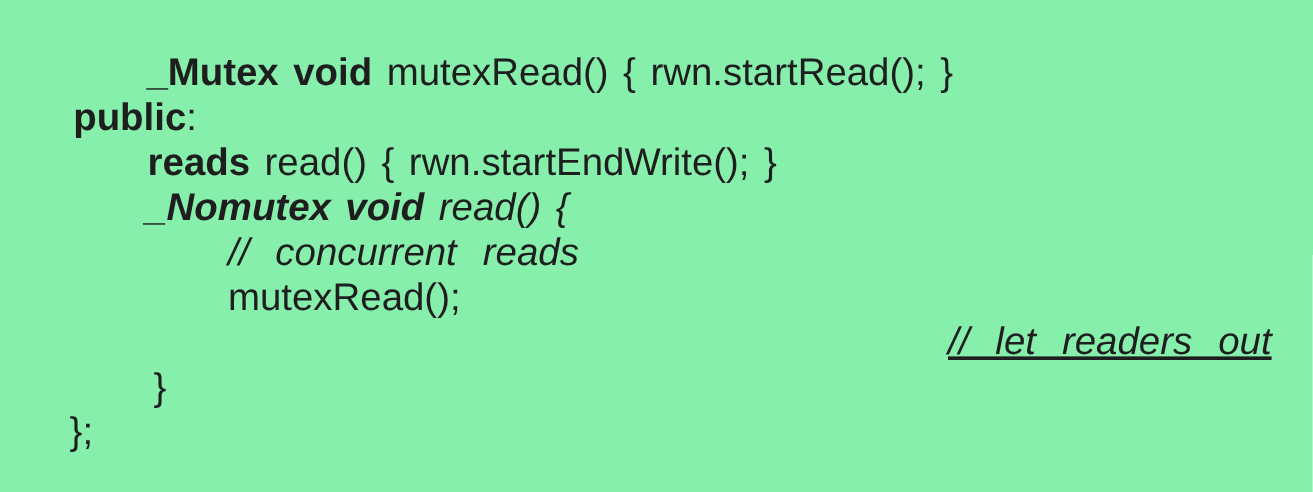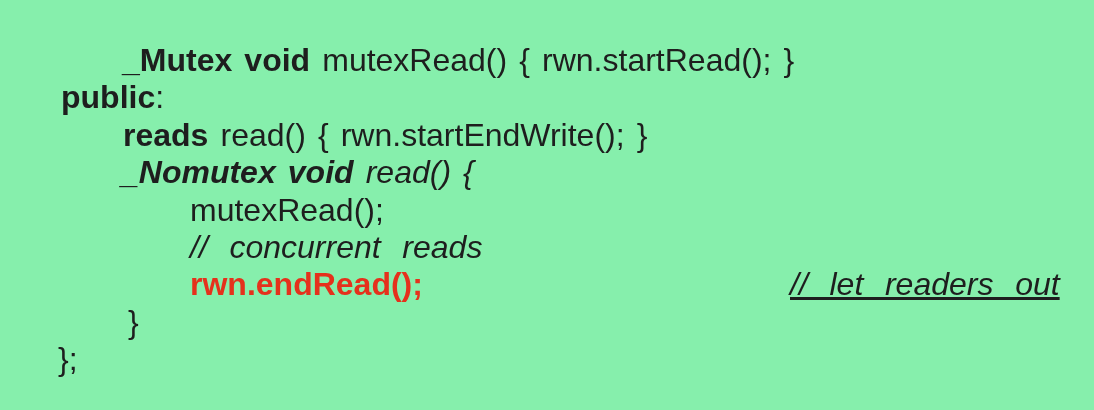--- a/index.html
+++ b/index.html
@@ -64,24 +64,24 @@
   <div class="code-listing">
 
     <div class="line l1"><span class="kw">_Mutex void </span><span>mutexRead() { rwn.startRead(); }</span></div>
 
     <div class="line l2"><span class="kw">public</span><span>:</span></div>
 
     <div class="line l3"><span class="kw">reads </span><span>read() { rwn.startEndWrite(); }</span></div>
 
     <div class="line l4"><span class="kw">_Nomutex void </span><span>read() {</span></div>
 
+    <div class="line l6"><span class="cm">// concurrent reads</span></div>
+
     <div class="line l5"><span>mutexRead();</span></div>
 
-    <div class="line l6"><span class="cm">// concurrent reads</span></div>
-
-    <div class="line l7"><span class="hl">rwn.endRead();</span><span class="cm cm-right">// let readers out</span></div>
+    <div class="line l7"><span class="cm cm-right">// let readers out</span></div>
 
     <div class="line l8"><span>}</span></div>
 
     <div class="line l9"><span>};</span></div>
 
   </div>
 </div>
 
 </body></html>

